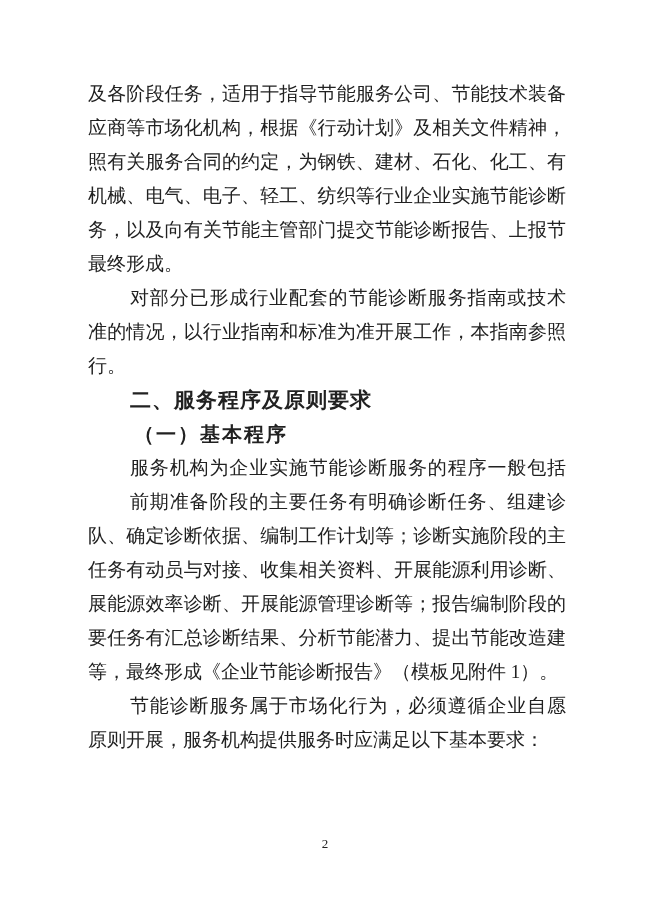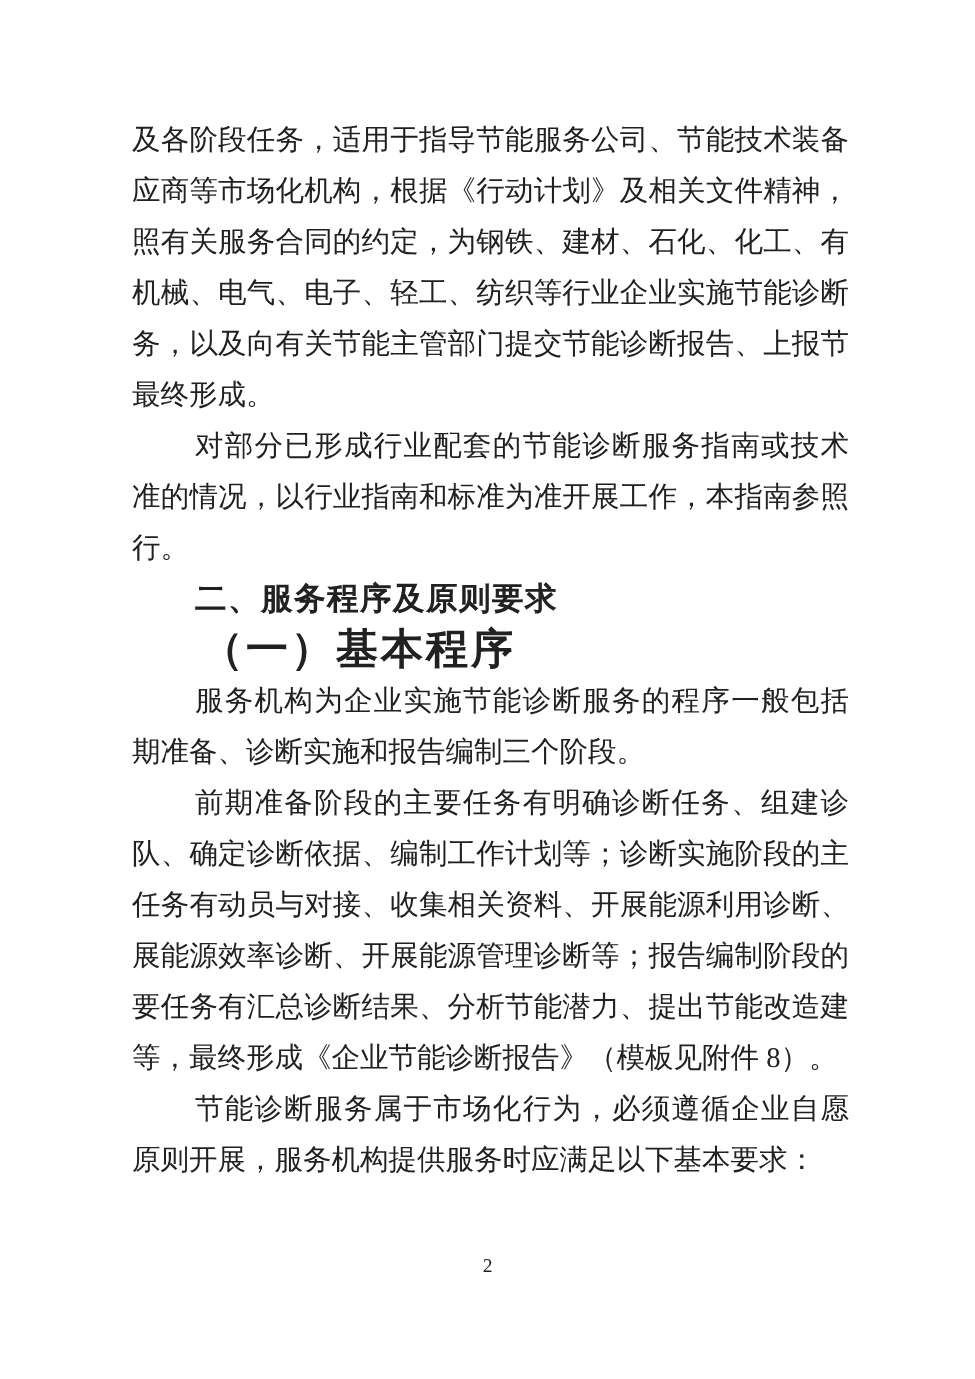--- a/index.html
+++ b/index.html
@@ -43,21 +43,21 @@
     font-family: "Liberation Sans", "DejaVu Sans", sans-serif;
     font-weight: bold;
     font-size: 21px;
     text-align: left;
     text-align-last: left;
     padding-left: 42px;
     letter-spacing: 1px;
   }
   .line.h2 {
     font-weight: bold;
-    font-size: 28px;
+    font-size: 20px;
     text-align: center;
     text-align-last: left;
     padding-left: 46px;
     letter-spacing: 2px;
   }
   .page-number {
     position: absolute;
     left: 0;
     top: 836px;
     width: 100%;
@@ -76,24 +76,23 @@
     <div class="line">照有关服务合同的约定，为钢铁、建材、石化、化工、有色、</div>
     <div class="line">机械、电气、电子、轻工、纺织等行业企业实施节能诊断服</div>
     <div class="line">务，以及向有关节能主管部门提交节能诊断报告、上报节能</div>
     <div class="line end">最终形成。</div>
     <div class="line ind">对部分已形成行业配套的节能诊断服务指南或技术标</div>
     <div class="line">准的情况，以行业指南和标准为准开展工作，本指南参照执</div>
     <div class="line end">行。</div>
     <div class="line h1">二、服务程序及原则要求</div>
     <div class="line h2">（一）基本程序</div>
     <div class="line ind">服务机构为企业实施节能诊断服务的程序一般包括前</div>
-    <div class="line end">期准备、诊断实施和报告编制三个阶段。</div>
     <div class="line ind">前期准备阶段的主要任务有明确诊断任务、组建诊断团</div>
     <div class="line">队、确定诊断依据、编制工作计划等；诊断实施阶段的主要</div>
     <div class="line">任务有动员与对接、收集相关资料、开展能源利用诊断、开</div>
     <div class="line">展能源效率诊断、开展能源管理诊断等；报告编制阶段的主</div>
     <div class="line">要任务有汇总诊断结果、分析节能潜力、提出节能改造建议</div>
-    <div class="line end">等，最终形成《企业节能诊断报告》（模板见附件 8）。</div>
+    <div class="line end">等，最终形成《企业节能诊断报告》（模板见附件 1）。</div>
     <div class="line ind">节能诊断服务属于市场化行为，必须遵循企业自愿参与</div>
     <div class="line end">原则开展，服务机构提供服务时应满足以下基本要求：</div>
   </div>
   <div class="page-number">2</div>
 </div>
 
 </body></html>

